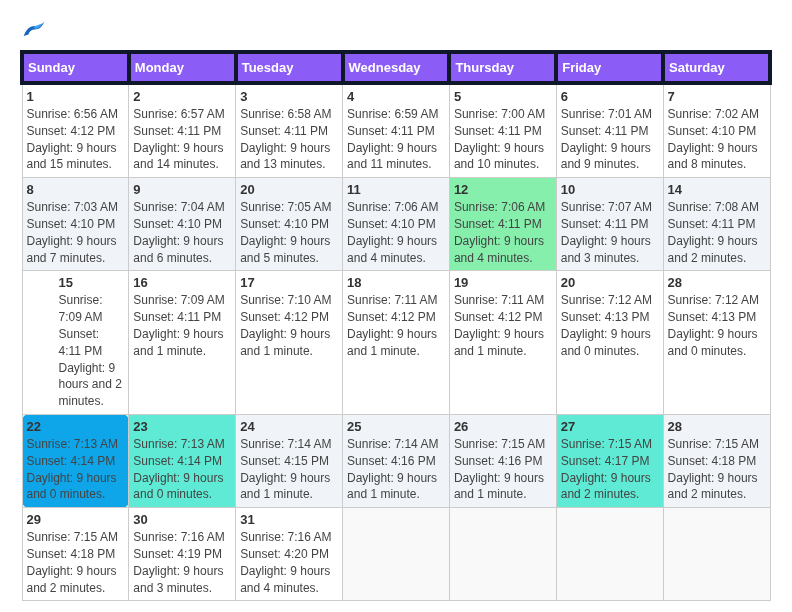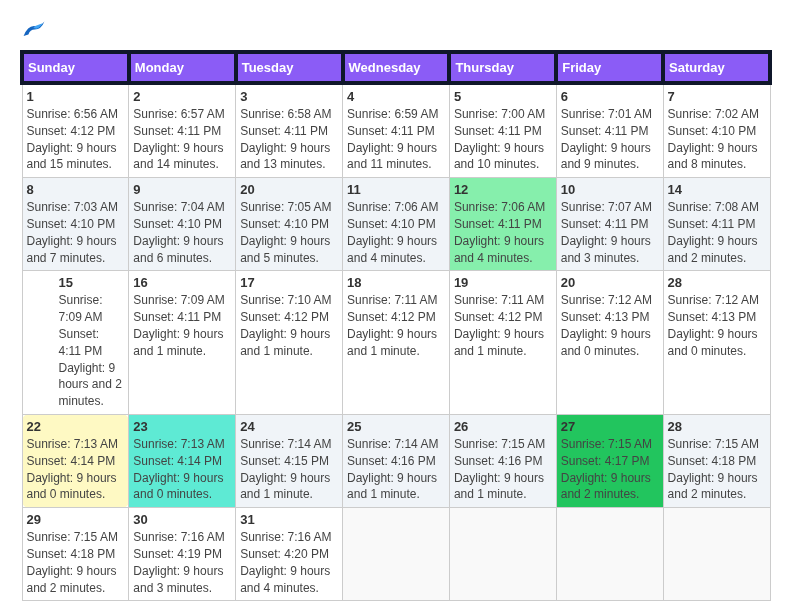--- a/index.html
+++ b/index.html
@@ -294,21 +294,21 @@
         <td style="background-color: rgb(255, 255, 255);">
         <span class="day-num">28</span>
         <div class="day-info">
           <span>Sunrise: 7:12 AM</span><br>
           <span>Sunset: 4:13 PM</span><br>
           <span>Daylight: 9 hours and 0 minutes.</span>
         </div>
       </td>
       </tr>
       <tr>
-        <td style="background-color: #fef9c3; border-radius: 7px;">
+        <td style="background-color: #0ea5e9; border-radius: 7px;">
         <span class="day-num">22</span>
         <div class="day-info">
           <span>Sunrise: 7:13 AM</span><br>
           <span>Sunset: 4:14 PM</span><br>
           <span>Daylight: 9 hours and 0 minutes.</span>
         </div>
       </td>
         <td style="background-color: #5eead4;">
         <span class="day-num">23</span>
         <div class="day-info">
@@ -334,21 +334,21 @@
         </div>
       </td>
         <td style="background-color: rgb(240, 244, 248);">
         <span class="day-num">26</span>
         <div class="day-info">
           <span>Sunrise: 7:15 AM</span><br>
           <span>Sunset: 4:16 PM</span><br>
           <span>Daylight: 9 hours and 1 minute.</span>
         </div>
       </td>
-        <td style="background-color: #22c55e; margin-left: 36px;">
+        <td style="background-color: #5eead4; margin-left: 36px;">
         <span class="day-num">27</span>
         <div class="day-info">
           <span>Sunrise: 7:15 AM</span><br>
           <span>Sunset: 4:17 PM</span><br>
           <span>Daylight: 9 hours and 2 minutes.</span>
         </div>
       </td>
         <td style="background-color: rgb(240, 244, 248);">
         <span class="day-num">28</span>
         <div class="day-info">

